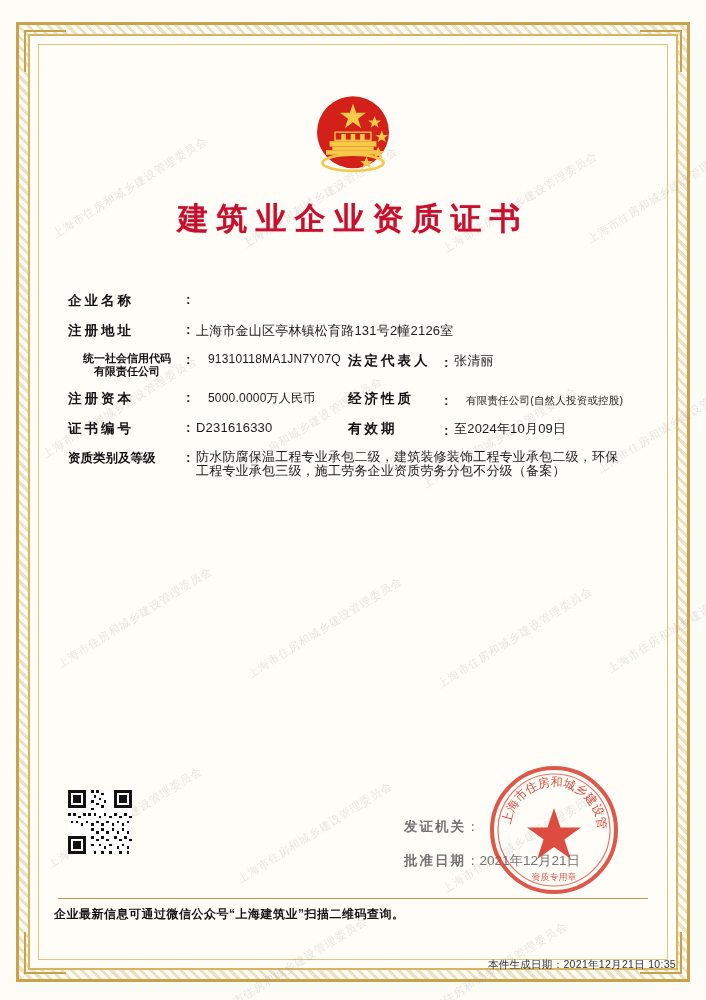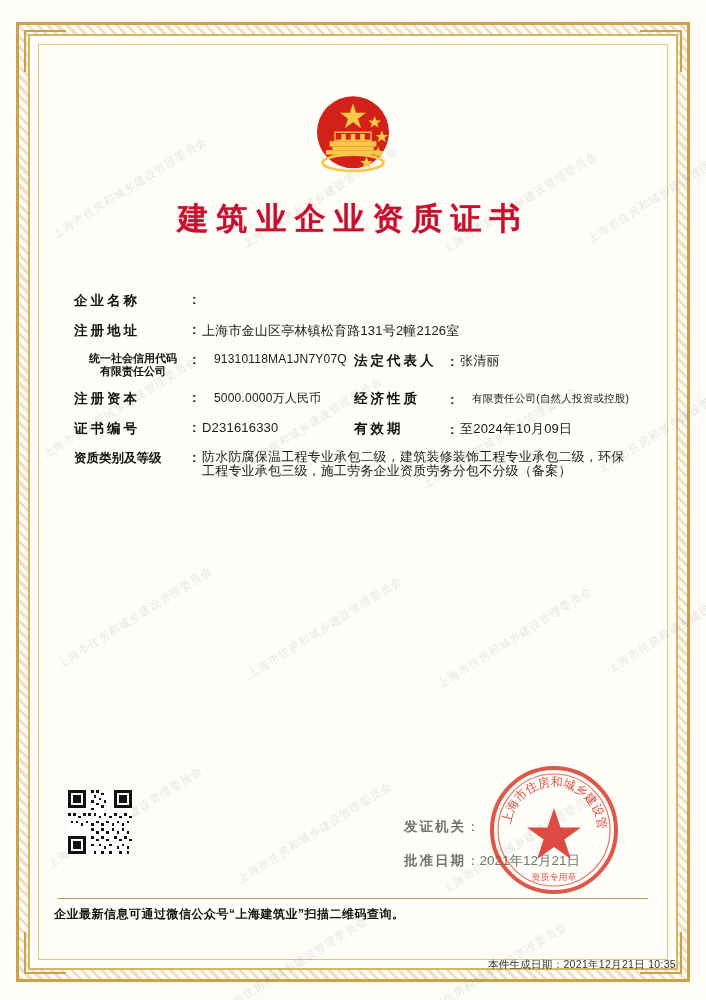--- a/index.html
+++ b/index.html
@@ -100,21 +100,21 @@
     font-weight: bold;
     letter-spacing: 8px;
     color: #c8102e;
     font-family: "DejaVu Sans", sans-serif;
     text-shadow: 0 0 1px rgba(200,16,46,0.5);
   }
 
   
   .fields {
     position: absolute;
-    left: 74px;
+    left: 68px;
     top: 292px;
     width: 560px;
     font-size: 13.5px;
     color: #1a1a1a;
   }
   .row {
     display: flex;
     align-items: flex-start;
     margin-bottom: 12px;
     min-height: 18px;
@@ -136,21 +136,21 @@
   }
   .colon { flex: 0 0 10px; font-weight: bold; }
   .val {
     flex: 1 1 auto;
     color: #1a1a1a;
     letter-spacing: 0.2px;
     font-size: 13px;
   }
   .val.small { font-size: 12px; margin-left: 12px; }
   .half-left { display: flex; flex: 1 1 50%; align-items: flex-start; }
-  .half-right { display: flex; flex: 1 1 50%; align-items: center; }
+  .half-right { display: flex; flex: 1 1 50%; align-items: flex-end; }
   .half-right .lbl { width: 96px; flex: 0 0 96px; }
   .qual-val {
     line-height: 14px;
     letter-spacing: 0.2px;
   }
 
   
   .red-name {
     position: absolute;
     left: 240px;

